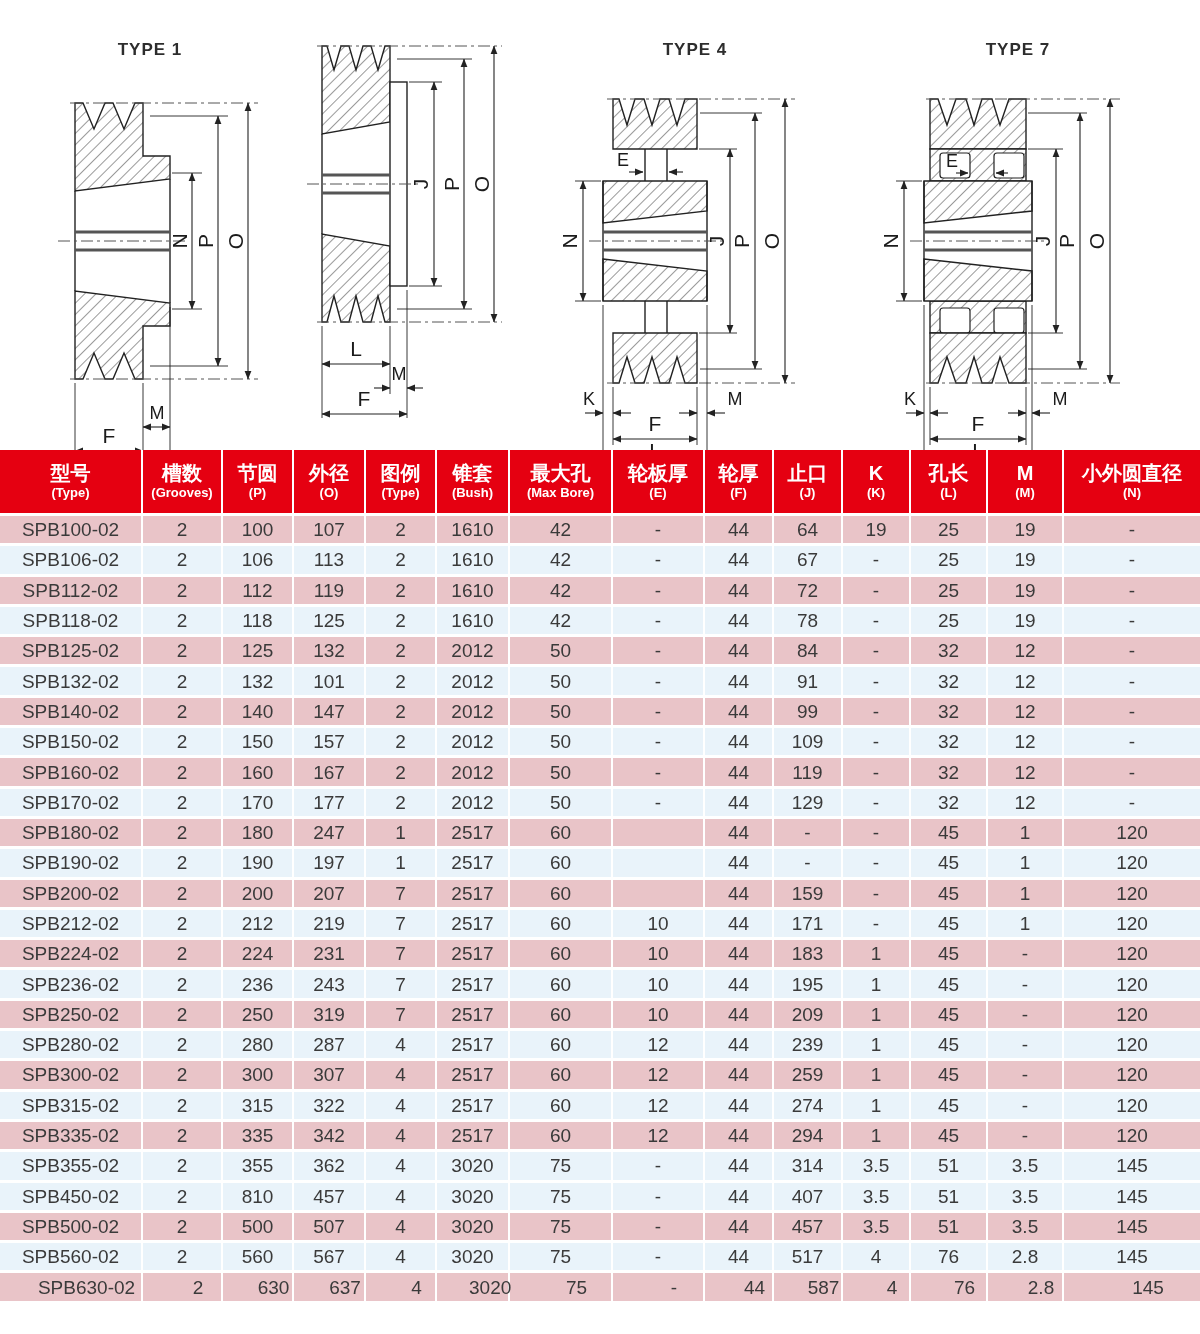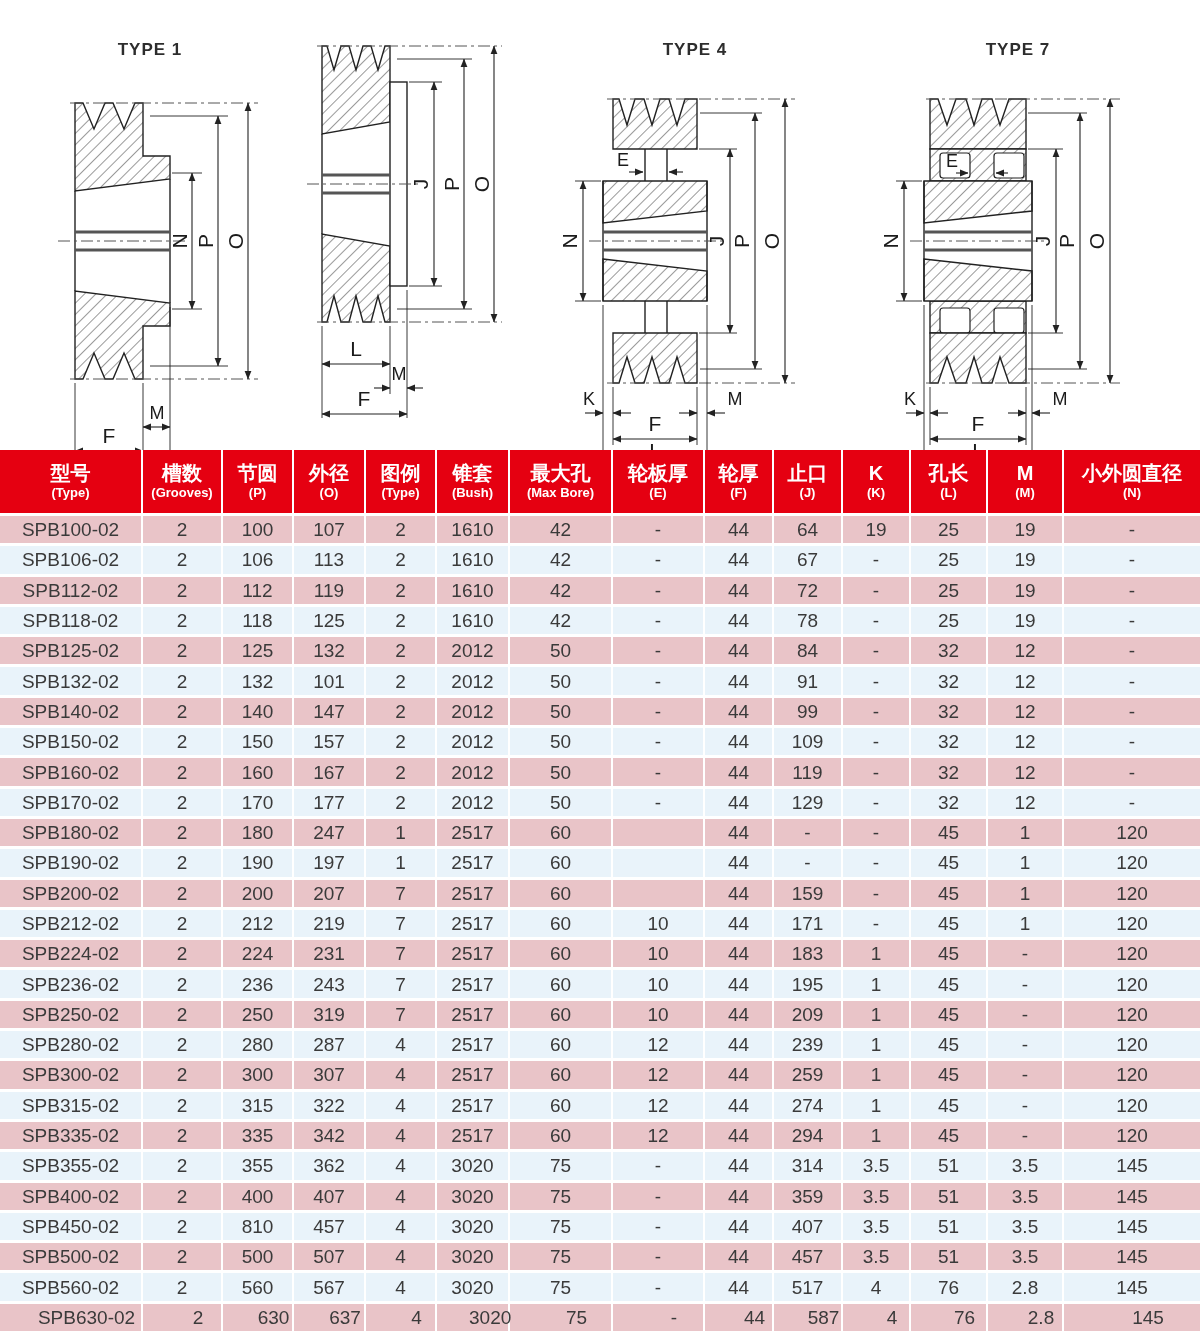--- a/index.html
+++ b/index.html
@@ -665,36 +665,20 @@
           <td>3020</td>
           <td>75</td>
           <td>-</td>
           <td>44</td>
           <td>314</td>
           <td>3.5</td>
           <td>51</td>
           <td>3.5</td>
           <td>145</td>
         </tr>
-        <tr class="row-pink">
-          <td>SPB400-02</td>
-          <td>2</td>
-          <td>400</td>
-          <td>407</td>
-          <td>4</td>
-          <td>3020</td>
-          <td>75</td>
-          <td>-</td>
-          <td>44</td>
-          <td>359</td>
-          <td>3.5</td>
-          <td>51</td>
-          <td>3.5</td>
-          <td>145</td>
-        </tr>
         <tr class="row-blue">
           <td>SPB450-02</td>
           <td>2</td>
           <td>810</td>
           <td>457</td>
           <td>4</td>
           <td>3020</td>
           <td>75</td>
           <td>-</td>
           <td>44</td>

